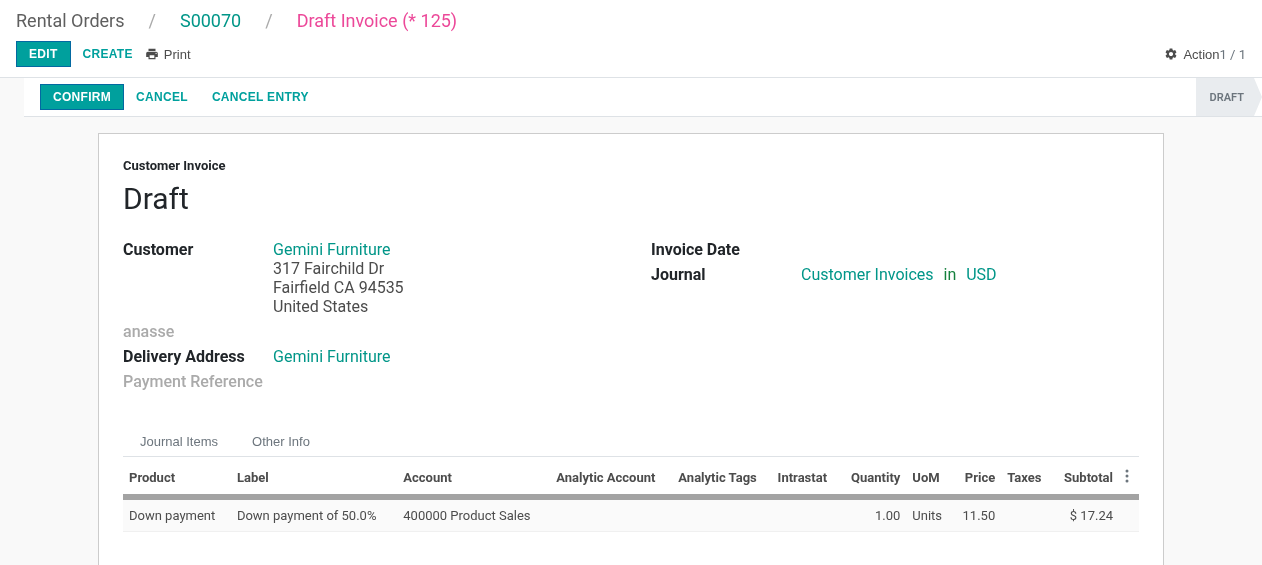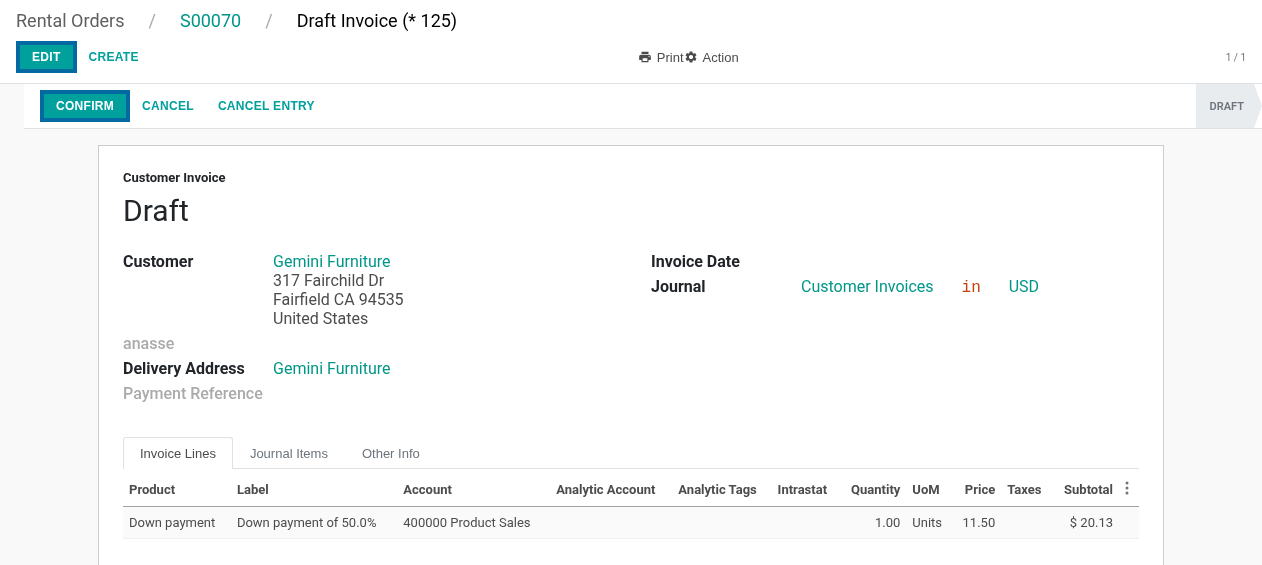--- a/index.html
+++ b/index.html
@@ -17,68 +17,68 @@
     background: #fff;
     display: flex;
     align-items: center;
     gap: 24px;
     font-size: 18px;
     color: #6c757d;
   }
   .breadcrumb-row a { color: #5f5f5f; text-decoration: none; }
   .breadcrumb-row a.teal { color: #009688; }
   .breadcrumb-row .sep { color: #aaa; }
-  .breadcrumb-row .current { color: #000000; }
+  .breadcrumb-row .current { color: #ec4899; }
 
   
   .control-bar {
     display: flex;
     align-items: center;
     padding: 6px 16px 10px 16px;
     background: #fff;
     border-bottom: 1px solid #dee2e6;
   }
   .btn-solid {
     background: #00a09d;
     color: #fff;
-    border: 4px solid #0369a1;
+    border: 1px solid #0369a1;
     padding: 5px 12px;
     font-size: 12px;
     font-weight: 600;
     cursor: pointer;
     letter-spacing: 0.3px;
   }
   .btn-link {
     background: transparent;
     color: #00a09d;
     border: none;
     padding: 5px 12px;
     font-size: 12px;
     font-weight: 600;
     cursor: pointer;
     letter-spacing: 0.3px;
   }
   .center-actions {
     flex: 1;
     display: flex;
-    justify-content: center;
+    justify-content: space-between;
     gap: 0;
   }
   .tool-btn {
     background: transparent;
     border: none;
     color: #4c4c4c;
     font-size: 13px;
     cursor: pointer;
     display: inline-flex;
     align-items: center;
     gap: 5px;
   }
   .tool-btn svg { width: 14px; height: 14px; fill: #4c4c4c; }
-  .pager { color: #6c757d; font-size: 10px; }
+  .pager { color: #6c757d; font-size: 13px; }
 
   
   .status-bar {
     display: flex;
     align-items: center;
     padding: 6px 16px;
     background: #fff;
     border-bottom: 1px solid #dee2e6;
     position: relative;
     margin-left: 24px;
@@ -144,21 +144,21 @@
     color: #212529;
     flex-shrink: 0;
   }
   .field-label.muted {
     color: #aaa;
     font-weight: 500;
   }
   .field-value { color: #4c4c4c; }
   .field-value a, a.teal-link { color: #009688; text-decoration: none; }
   .addr-line { display: block; }
-  .inline-sep { color: #c2410c; margin: 0 24px; font-family: Liberation Mono, monospace; }
+  .inline-sep { color: #15803d; margin: 0 6px; }
 
   
   .tabs {
     display: flex;
     margin-top: 28px;
     border-bottom: 1px solid #dee2e6;
   }
   .tab {
     padding: 8px 16px;
     font-size: 13px;
@@ -181,21 +181,21 @@
     width: 100%;
     border-collapse: collapse;
     font-size: 13px;
     margin-top: 4px;
   }
   table.lines th {
     text-align: left;
     font-weight: 700;
     color: #4c4c4c;
     padding: 8px 6px;
-    border-bottom: 1px solid #a3a3a3;
+    border-bottom: 6px solid #a3a3a3;
   }
   table.lines th.num, table.lines td.num { text-align: right; }
   table.lines td {
     padding: 8px 6px;
     border-bottom: 1px solid #f0f0f0;
     background: #fafafa;
   }
   .kebab {
     width: 20px; text-align: center; cursor: pointer; color: #6c757d;
   }
@@ -282,21 +282,20 @@
           <div class="field-value">
             <a href="#" class="teal-link">Customer Invoices</a>
             <span class="inline-sep">in</span>
             <a href="#" class="teal-link">USD</a>
           </div>
         </div>
       </div>
     </div>
 
     <div class="tabs">
-      <button class="tab active">Invoice Lines</button>
       <button class="tab">Journal Items</button>
       <button class="tab">Other Info</button>
     </div>
 
     <table class="lines">
       <thead>
         <tr>
           <th>Product</th>
           <th>Label</th>
           <th>Account</th>
@@ -322,20 +321,20 @@
           <td>Down payment</td>
           <td>Down payment of 50.0%</td>
           <td>400000 Product Sales</td>
           <td></td>
           <td></td>
           <td></td>
           <td class="num">1.00</td>
           <td>Units</td>
           <td class="num">11.50</td>
           <td></td>
-          <td class="num">$ 20.13</td>
+          <td class="num">$ 17.24</td>
           <td class="kebab"></td>
         </tr>
       </tbody>
     </table>
 
   </div>
 </div>
 
 </body></html>

